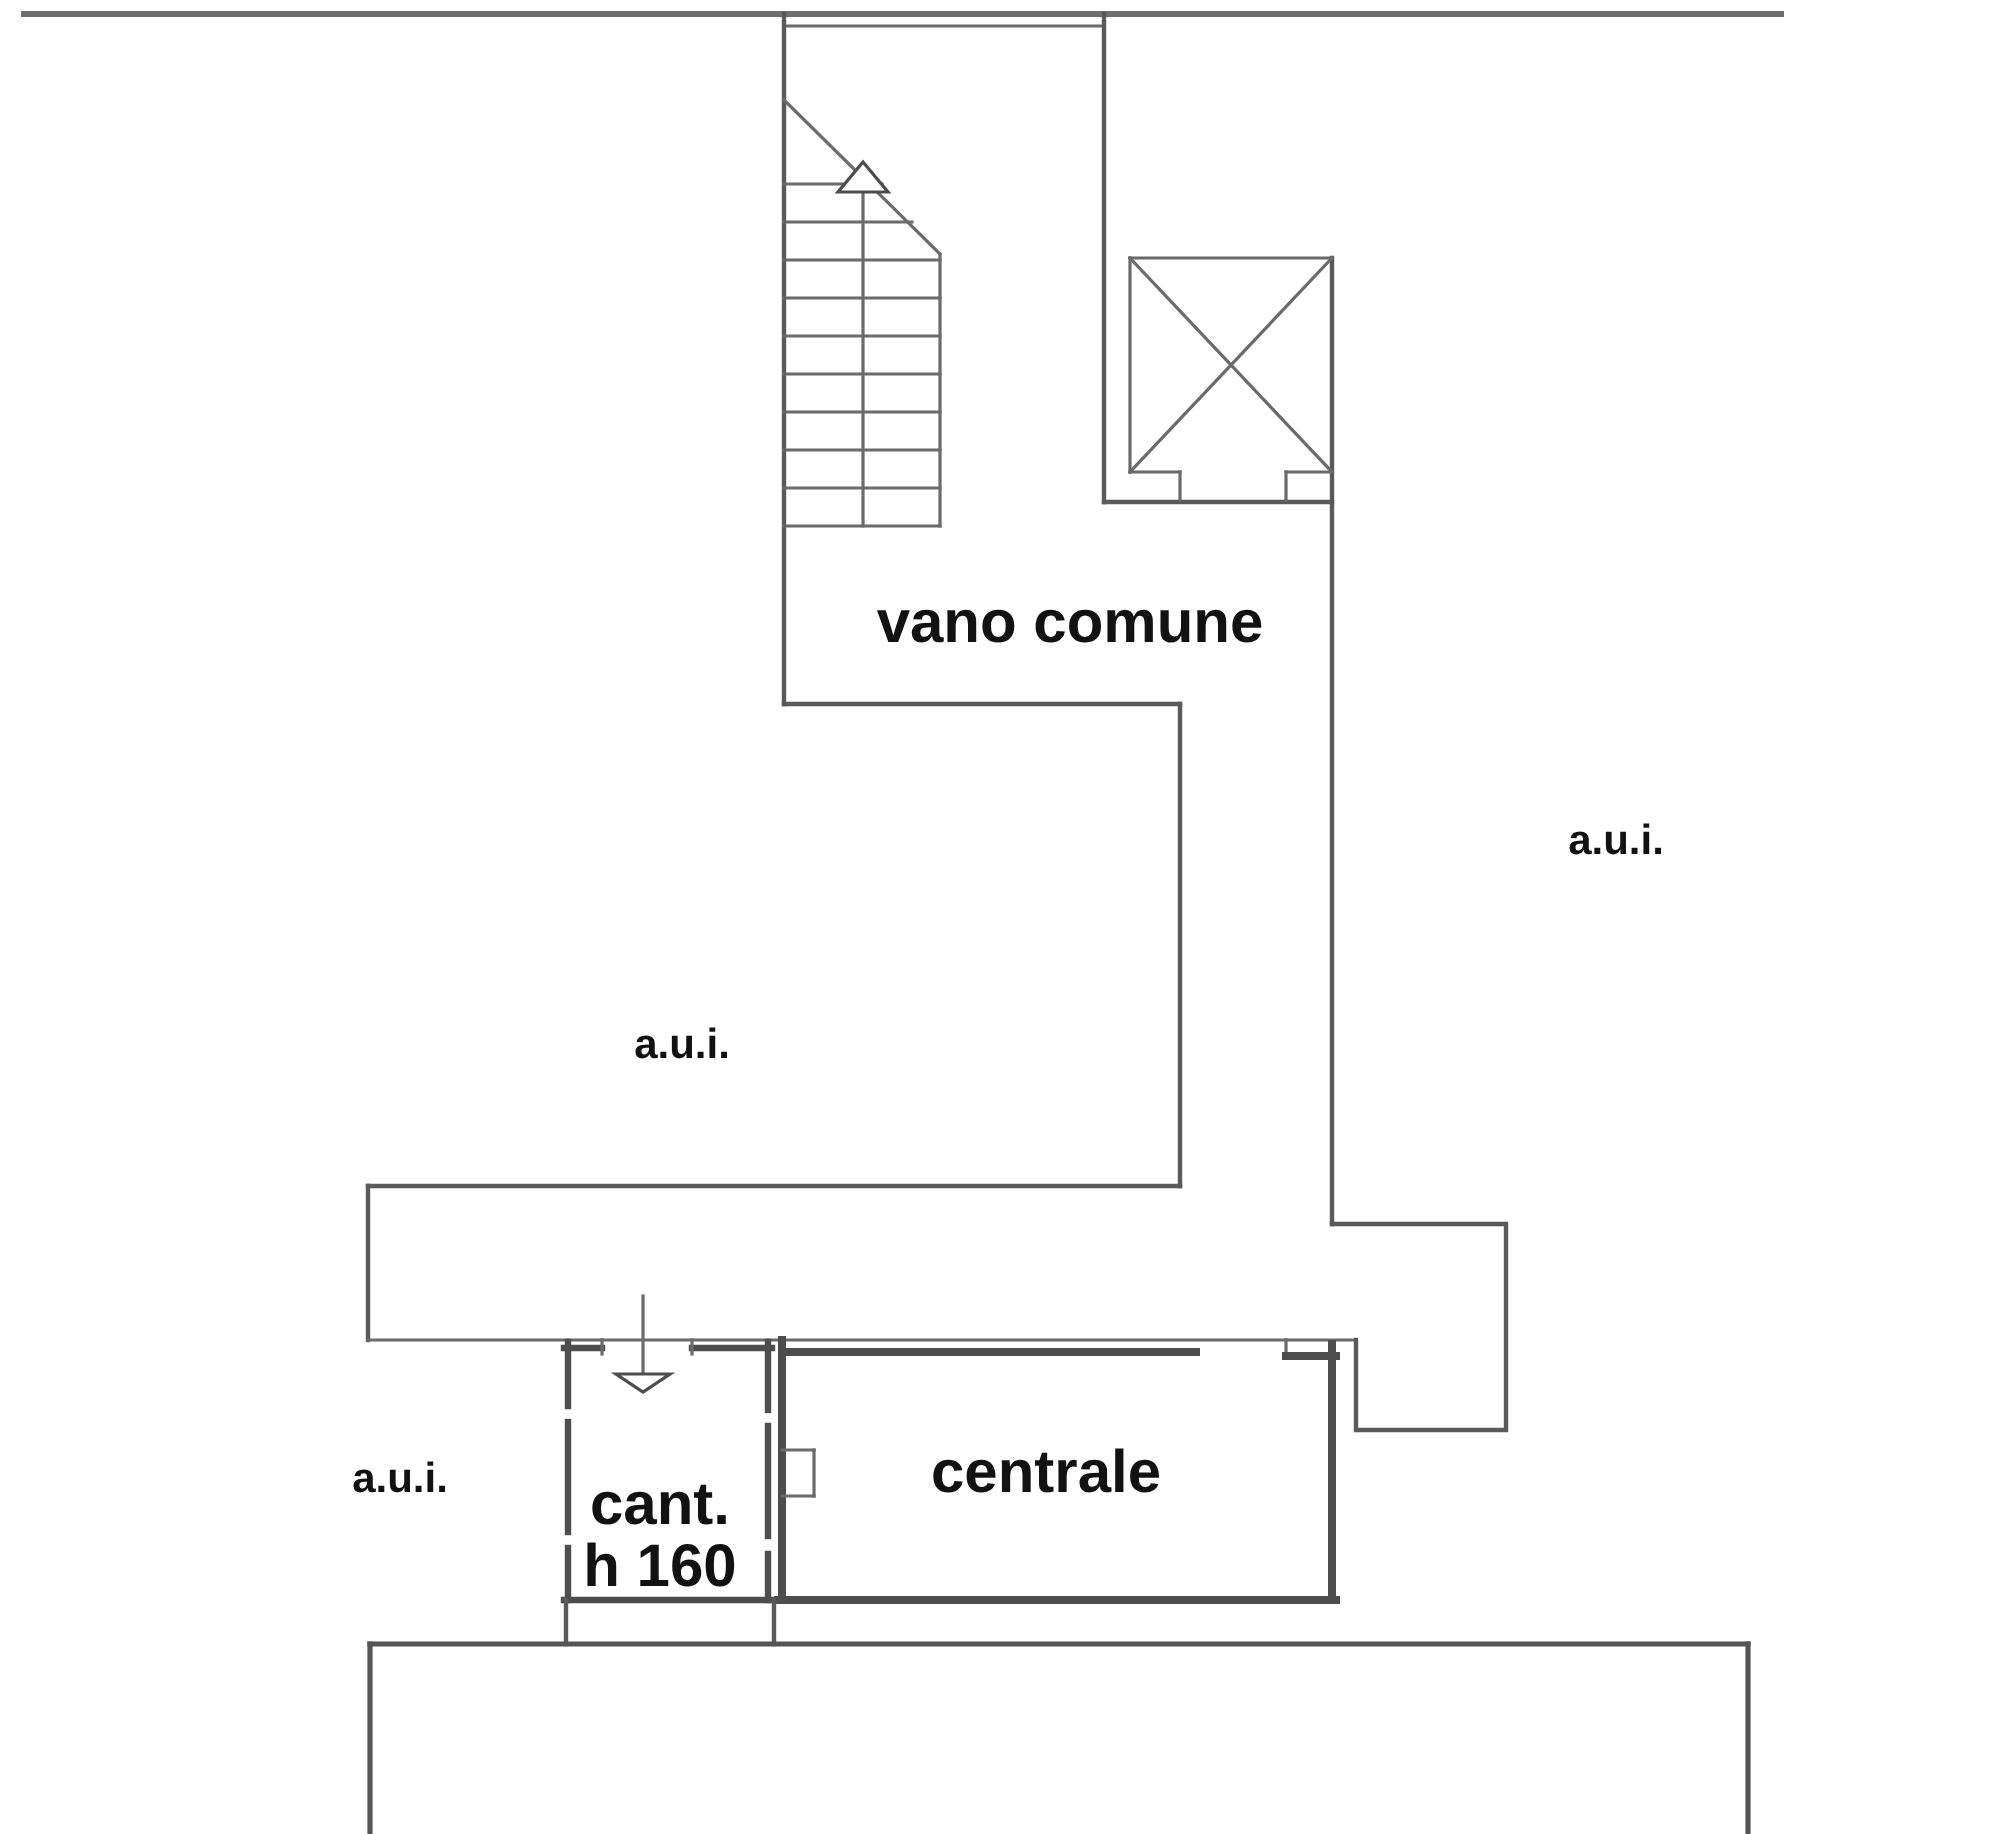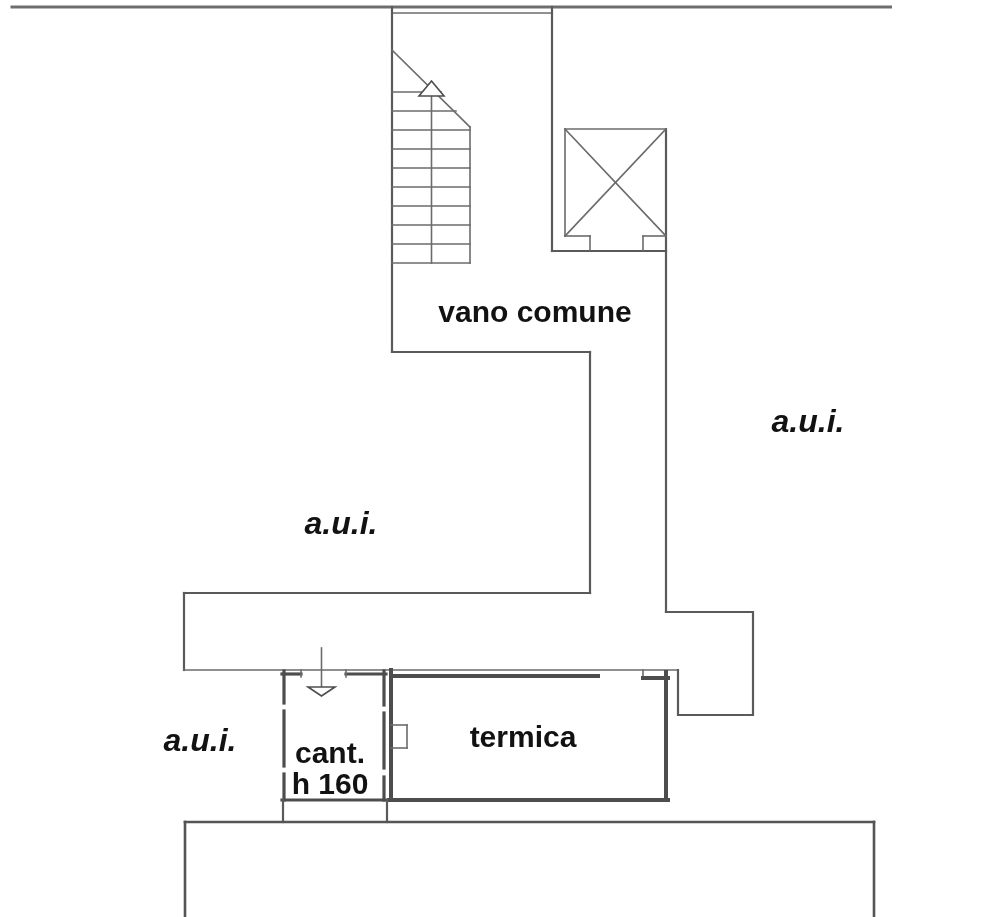--- a/index.html
+++ b/index.html
@@ -23,21 +23,21 @@
   .lbl{
     position:absolute;
     transform:translate(-50%,-50%);
     color:#121212;
     font-weight:700;
     font-size:30px;
     text-align:center;
     white-space:nowrap;
     letter-spacing:0px;
   }
-  .lbl.small{font-size:32px;font-style:italic;}
+  .lbl.small{font-size:21px;}
   .two-line{line-height:36px;}
   .two-line.tight{line-height:31px;}
 </style>
 </head>
 <body>
 
 <div class="plan">
 
   <svg width="1000" height="917" viewBox="0 0 1000 917">
 
@@ -146,16 +146,16 @@
   <div class="lbl small" style="left:341px;top:523px;">a.u.i.</div>
 
   <div class="lbl small" style="left:200px;top:740px;">a.u.i.</div>
 
   <div class="lbl two-line tight" style="left:330px;top:768px;">
     <div>cant.</div>
     <div>h 160</div>
   </div>
 
   <div class="lbl two-line" style="left:523px;top:737px;">
-    <div>termica</div>
+    <div>centrale</div>
   </div>
 
 </div>
 
 </body></html>

